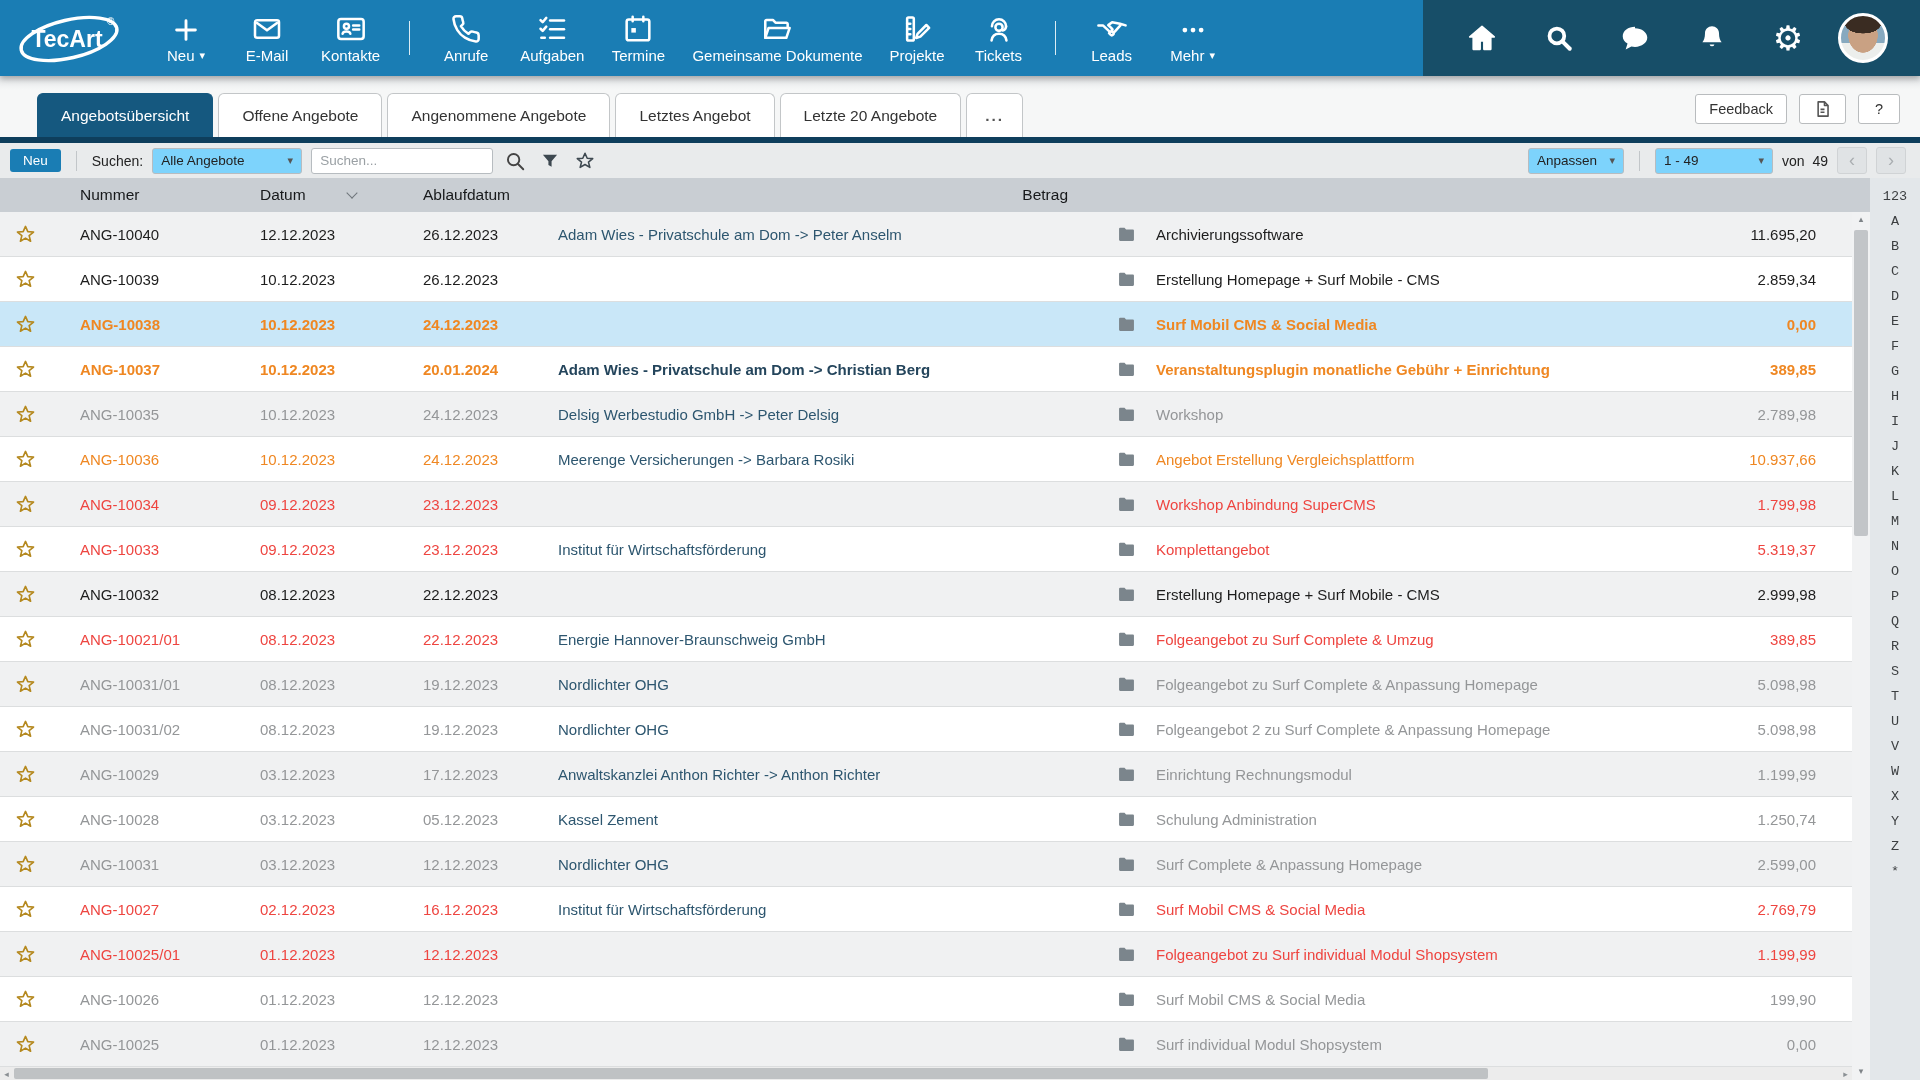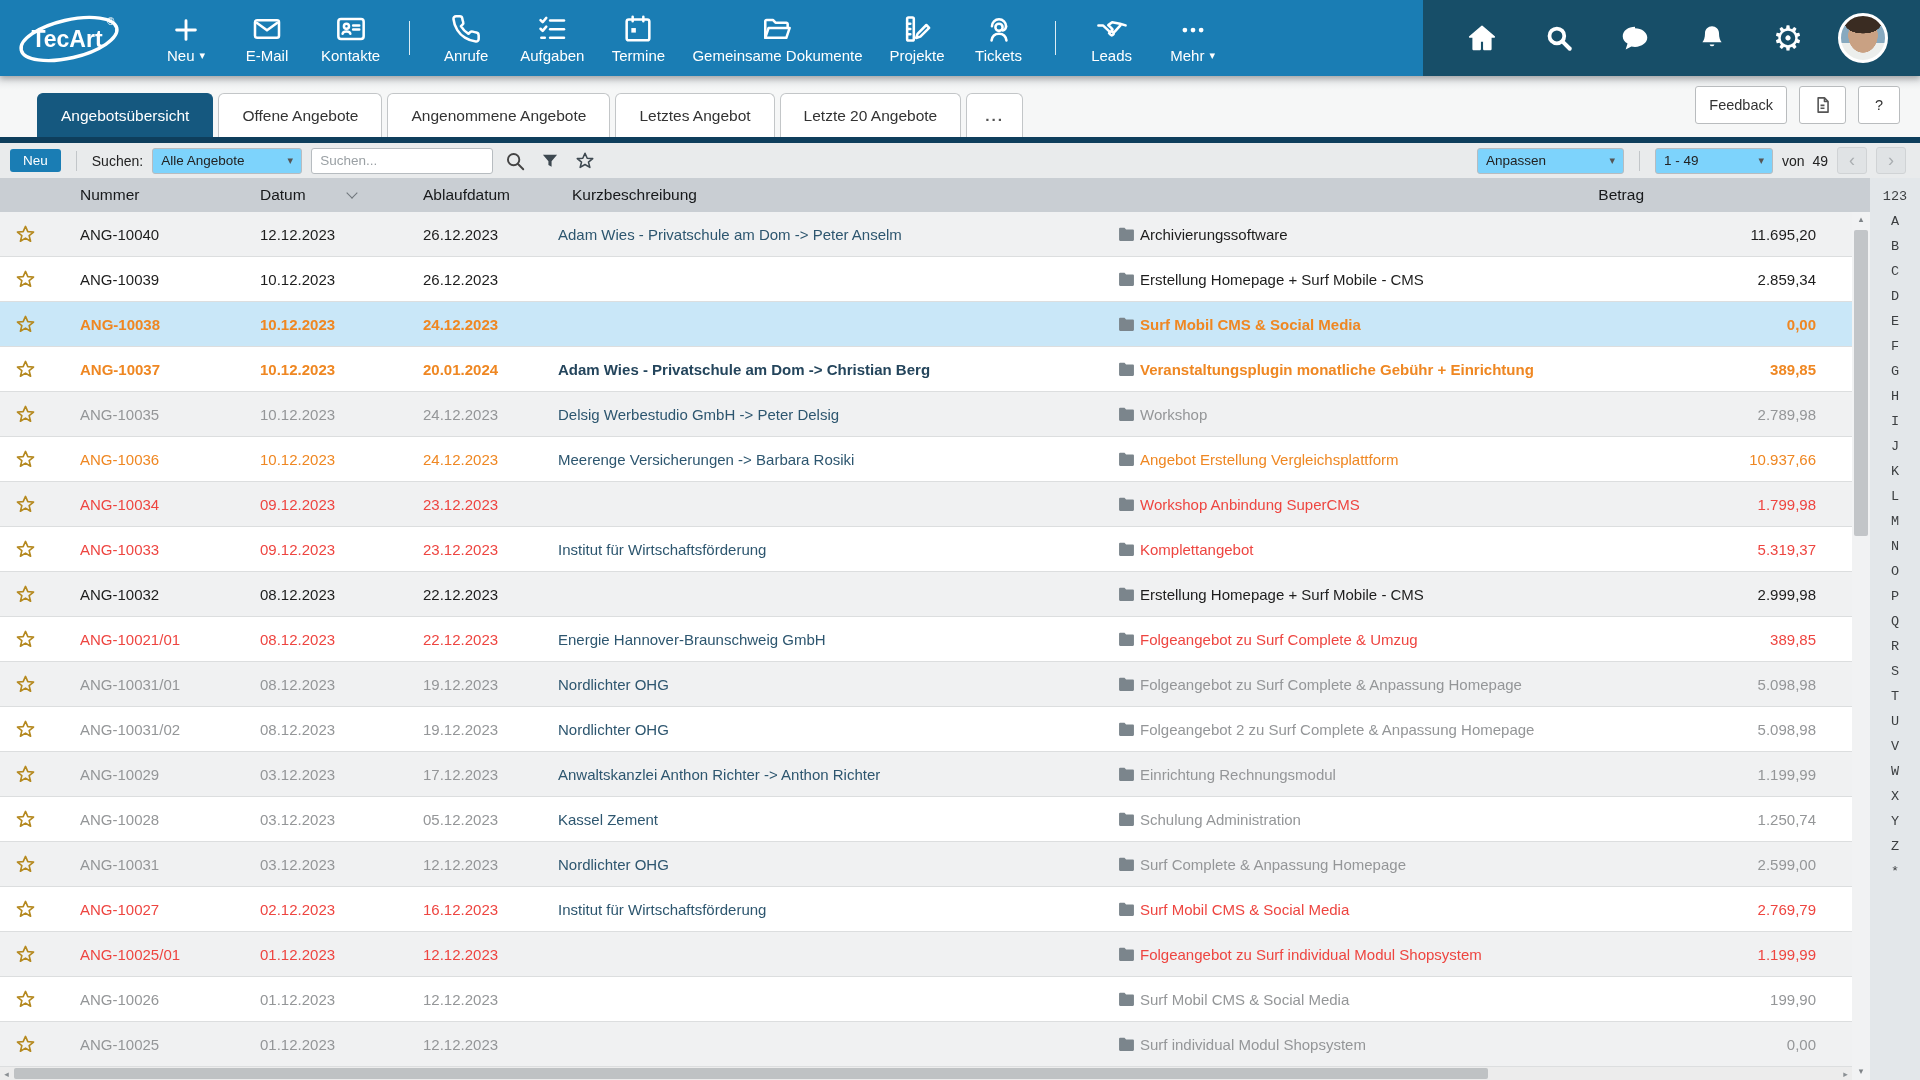--- a/index.html
+++ b/index.html
@@ -25,21 +25,21 @@
       linear-gradient(180deg,#87a9bf 0 62%,#eceeec 62% 100%);}
 
   
   .tabbar{position:relative;z-index:20;height:61px;background:linear-gradient(180deg,#e2e5e7 0,#f6f7f7 14px);display:flex;align-items:flex-end;padding:0 20px 0 37px;}
   .tabs{display:flex;gap:5px;align-items:flex-end;flex:1;}
   .tab{height:44px;display:flex;align-items:center;padding:12px 23px;background:#fff;border:1px solid #c3c6c8;border-bottom:none;
        border-radius:6px 6px 0 0;font-size:15.5px;color:#333;cursor:pointer;white-space:nowrap;}
   .tab.active{background:#15587f;border-color:#15587f;color:#fff;}
   .tab.more-tab{padding:0 18px;color:#555;letter-spacing:2px;font-weight:700;}
   .tab-actions{display:flex;gap:12px;align-items:center;margin-bottom:13px;}
-  .chip{height:38px;min-width:42px;padding:0 13px;background:#fff;border:1px solid #b9bcbe;border-radius:3px;
+  .chip{height:30px;min-width:42px;padding:0 13px;background:#fff;border:1px solid #b9bcbe;border-radius:3px;
         display:flex;align-items:center;justify-content:center;font-size:14.5px;color:#333;cursor:pointer;}
   .underline{height:6px;background:#0e3e5c;}
 
   
   .toolbar{height:35px;background:#e9ebec;display:flex;align-items:center;padding:0 14px 0 10px;gap:9px;}
   .btn-new{background:#1a7db4;color:#fff;font-size:13.5px;padding:4px 13px;border-radius:3px;cursor:pointer;}
   .tb-divider{width:1px;height:20px;background:#c2c6c9;margin:0 6px;}
   .tb-label{font-size:14px;color:#222;}
   .select{background:#7dd3fc;border:1px solid #b7bcc0;border-radius:3px;height:26px;display:flex;align-items:center;
           justify-content:space-between;padding:0 8px;font-size:13.5px;color:#222;cursor:pointer;}
@@ -67,21 +67,21 @@
   .rows{flex:1;}
   .row{height:45px;border-bottom:1px solid #dcdedf;background:#fff;font-size:15px;cursor:pointer;}
   .row.alt{background:#f0f1f2;}
   .row.selected{background:#c9e7f8;}
   .cell{white-space:nowrap;overflow:hidden;}
   .c-star{display:flex;justify-content:center;}
   .c-nummer{padding-left:30px;}
   .c-datum{padding-left:20px;}
   .c-ablauf{padding-left:8px;}
   .c-kontakt{color:#2d566f;}
-  .c-kurz{padding-left:14px;display:flex;align-items:center;gap:5px;}
+  .c-kurz{padding-left:14px;display:flex;align-items:center;gap:21px;}
   .c-betrag{text-align:right;padding-right:36px;}
   .row .tv{color:#1d1d1d;}
   .row.muted .tv{color:#949698;}
   .row.orange .tv{color:#ef8722;}
   .row.red .tv{color:#ee4540;}
   .row.bold .tv{font-weight:700;}
   .row .c-kontakt.strong{font-weight:700;color:#24455c;}
 
   
   .vscroll{width:18px;background:#f1f2f3;display:flex;flex-direction:column;position:relative;}
@@ -298,21 +298,21 @@
       <svg class="ic" width="20" height="20" viewBox="0 0 24 24">
           <path d="M3.5 4.5h17l-6.6 7.8v6.6l-3.8-2v-4.6z" fill="#3d4850"></path>
         </svg>
     </span>
     <span class="tb-icon">
       <svg class="ic" width="22" height="22" viewBox="0 0 24 24" fill="none" stroke="#3d4850" stroke-width="1.7" stroke-linejoin="round">
         <polygon points="12 3.6 14.4 9 20.4 9.4 15.8 13.2 17.3 19 12 15.8 6.7 19 8.2 13.2 3.6 9.4 9.6 9"></polygon>
       </svg>
     </span>
     <div class="tb-right">
-      <span class="select" style="width:147px">
+      <span class="select" style="width:96px">
         <span>Anpassen</span>
           <span class="caret" style="color:#555">▾</span>
       </span>
       <span class="tb-divider"></span>
       <span class="select sel-range">
         <span>1 - 49</span>
           <span class="caret" style="color:#555">▾</span>
       </span>
       <span class="tb-label">
         <span>von</span>&nbsp;&nbsp;<span>49</span>
@@ -325,21 +325,20 @@
   <div class="content">
     <div class="main">
       <div class="cols thead">
         <div class="th"></div>
         <div class="th first">Nummer</div>
         <div class="th">
           <span>Datum</span>
             <span class="sort-chev"></span>
         </div>
         <div class="th noPad">Ablaufdatum</div>
-        <div class="th kurz">Kurzbeschreibung</div>
         <div class="th right">Betrag</div>
       </div>
       <div class="rows">
           <div class="cols row normal alt">
             <div class="cell c-star">
               <svg class="ic" width="23" height="23" viewBox="0 0 24 24" fill="none" stroke="#b5891f" stroke-width="1.7" stroke-linejoin="round">
                 <polygon points="12 3.6 14.4 9 20.4 9.4 15.8 13.2 17.3 19 12 15.8 6.7 19 8.2 13.2 3.6 9.4 9.6 9"></polygon>
               </svg>
             </div>
             <div class="cell c-nummer tv">ANG-10040</div>

